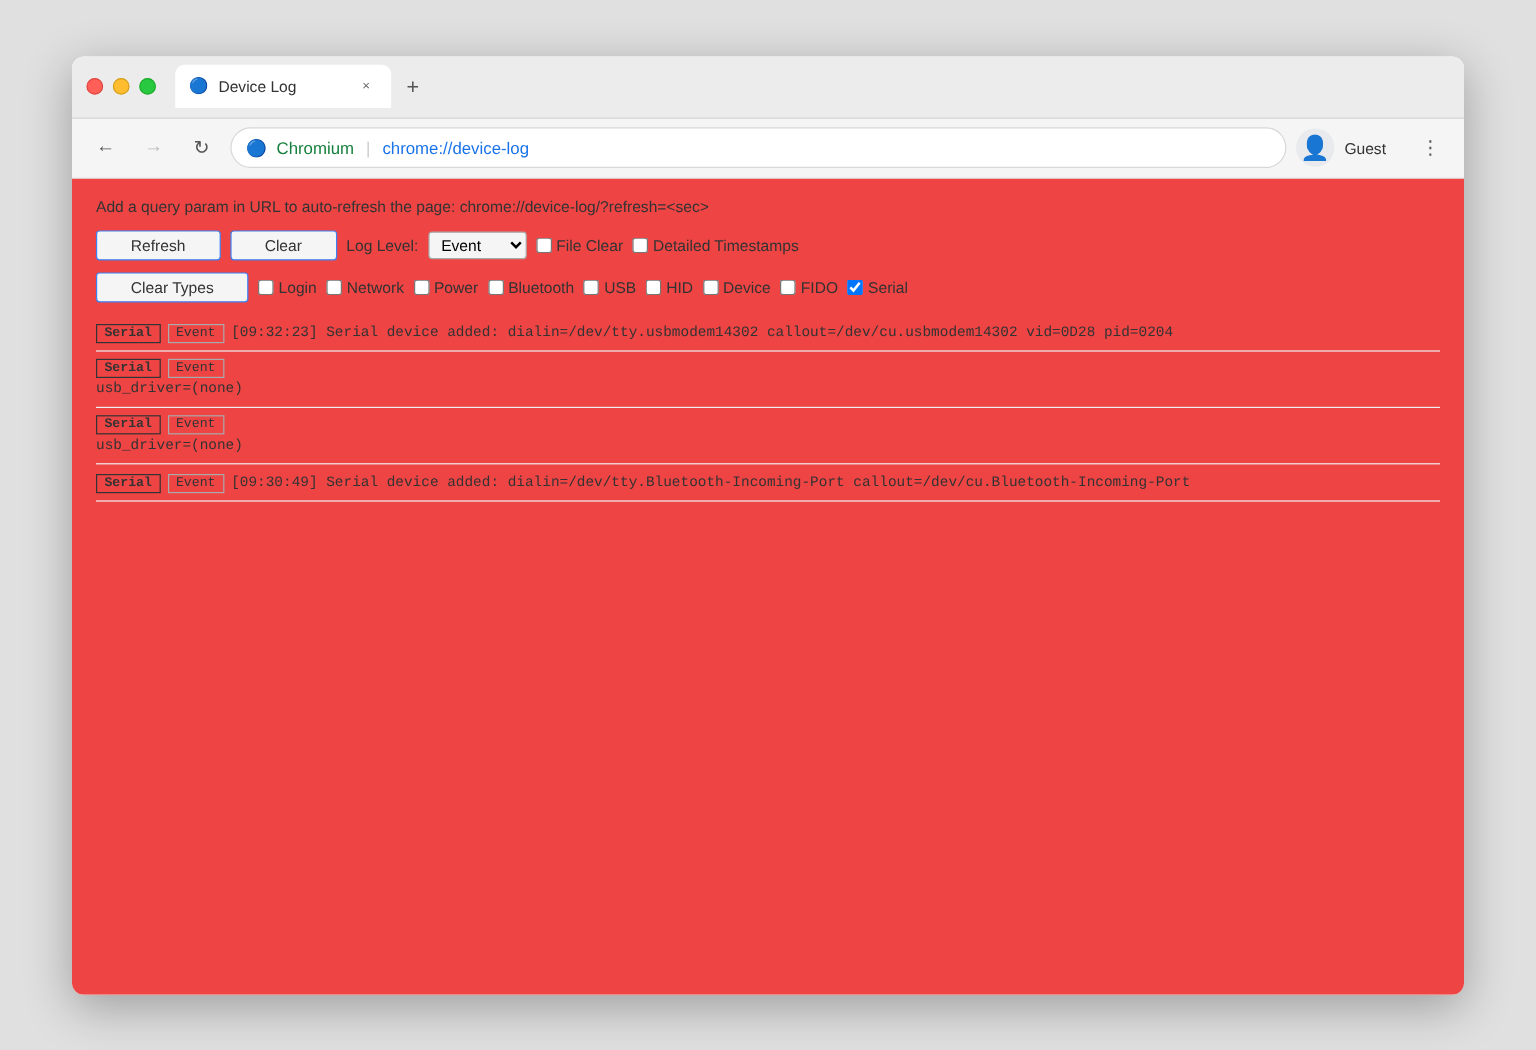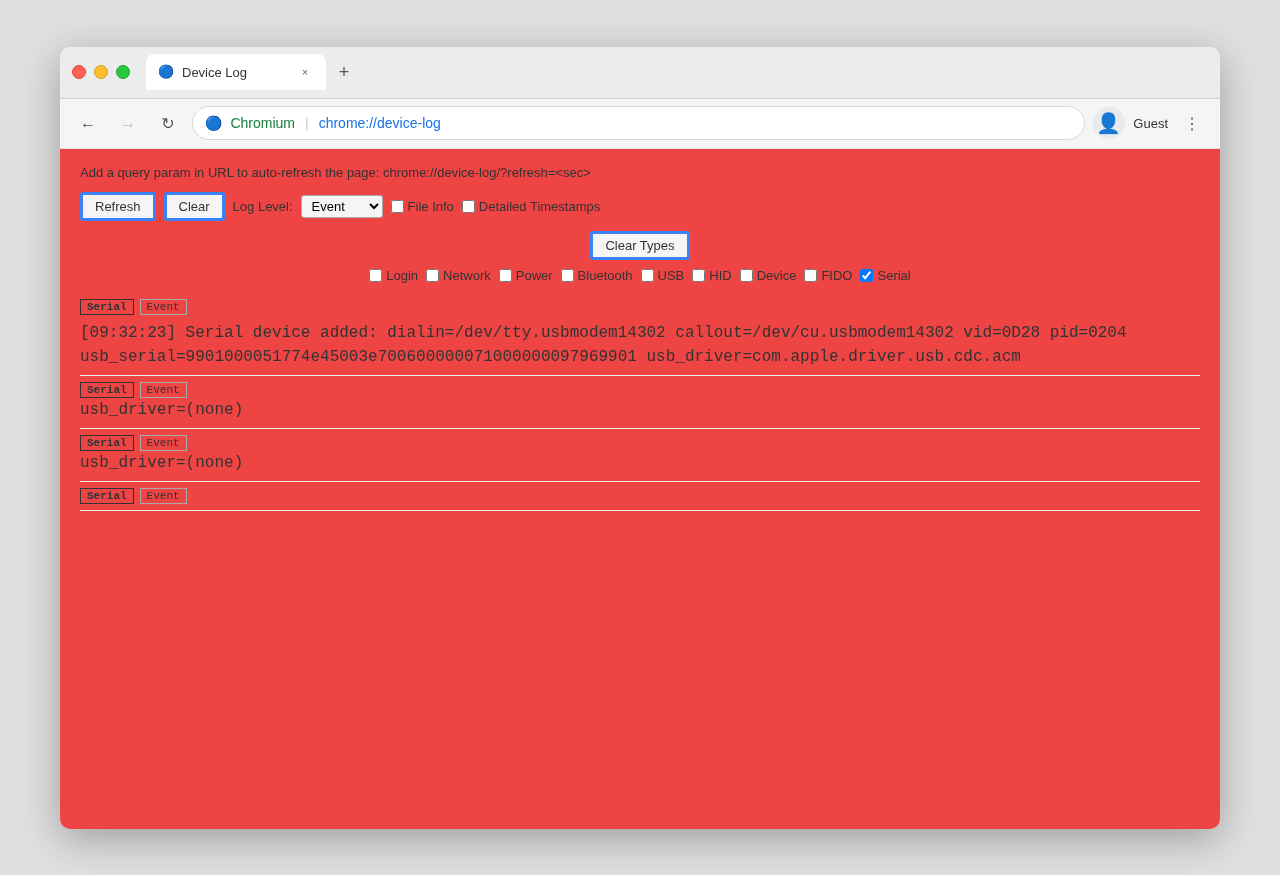--- a/index.html
+++ b/index.html
@@ -161,21 +161,21 @@
       align-items: center;
       justify-content: center;
       font-size: 20px;
       color: #5f6368;
       cursor: pointer;
     }
     .user-label {
       font-size: 13px;
       color: #333;
       margin-left: 4px;
-      margin-right: 4px;
+      margin-right: 17px;
     }
     
     .page-content {
       background: #ef4444;
       padding: 16px 20px;
       min-height: 680px;
     }
     .info-bar {
       font-size: 13px;
       color: #333;
@@ -183,22 +183,22 @@
       font-family: -apple-system, BlinkMacSystemFont, sans-serif;
     }
     .controls-row {
       display: flex;
       align-items: center;
       gap: 8px;
       margin-bottom: 10px;
       flex-wrap: wrap;
     }
     .ctrl-btn {
-      padding: 4px 12px;
-      border: 3px solid #3b82f6;
+      padding: 4px 28px;
+      border: 1px solid #3b82f6;
       background: #f5f5f5;
       border-radius: 3px;
       font-size: 13px;
       cursor: pointer;
       color: #333;
     }
     .log-level-label {
       font-size: 13px;
       color: #333;
       text-align: right;
@@ -221,21 +221,20 @@
     }
     .checkbox-label input[type="checkbox"] {
       cursor: pointer;
     }
     .types-row {
       display: flex;
       align-items: center;
       gap: 8px;
       margin-bottom: 16px;
       flex-wrap: wrap;
-      flex-direction: column;
     }
     
     .log-entries {
       font-family: 'Courier New', Courier, monospace;
       font-size: 12px;
       color: #333;
     }
     .log-entry {
       margin-bottom: 6px;
       padding-bottom: 6px;
@@ -258,21 +257,21 @@
     }
     .log-event-tag {
       display: inline-block;
       border: 1px solid #aaa;
       padding: 1px 6px;
       font-size: 11px;
       font-family: 'Courier New', Courier, monospace;
       white-space: nowrap;
     }
     .log-text {
-      font-size: 16px;
+      font-size: 12px;
       line-height: 1.5;
     }
     .log-continuation {
       padding-left: 0;
       line-height: 1.5;
     }
   </style>
 </head>
 <body>
 
@@ -323,21 +322,21 @@
       <span class="log-level-label">Log Level:</span>
       <select class="log-level-select">
         <option>Event</option>
         <option>Debug</option>
         <option>Info</option>
         <option>Warning</option>
         <option>Error</option>
       </select>
       <label class="checkbox-label">
         <input type="checkbox" style="">
-        <span>File Info</span>
+        <span>File Clear</span>
       </label>
       <label class="checkbox-label">
         <input type="checkbox" style="">
         <span>Detailed Timestamps</span>
       </label>
     </div>
 
     <div class="types-row">
       <button class="ctrl-btn">Clear Types</button>
 
@@ -381,37 +380,37 @@
         </div>
     </div>
 
     <div class="log-entries" id="log-entries-container">
         <div class="log-entry">
           <div class="log-entry-header">
             <span class="log-tag">Serial</span>
             <span class="log-event-tag">Event</span>
             <span class="log-text">[09:32:23] Serial device added: dialin=/dev/tty.usbmodem14302 callout=/dev/cu.usbmodem14302 vid=0D28 pid=0204</span>
           </div>
-          <div class="log-continuation log-text">usb_serial=9901000051774e45003e700600000071000000097969901 usb_driver=com.apple.driver.usb.cdc.acm</div>
         </div>
         <div class="log-entry">
           <div class="log-entry-header">
             <span class="log-tag">Serial</span>
             <span class="log-event-tag">Event</span>
           </div>
           <div class="log-continuation log-text">usb_driver=(none)</div>
         </div>
         <div class="log-entry">
           <div class="log-entry-header">
             <span class="log-tag">Serial</span>
             <span class="log-event-tag">Event</span>
           </div>
           <div class="log-continuation log-text">usb_driver=(none)</div>
         </div>
         <div class="log-entry">
           <div class="log-entry-header">
             <span class="log-tag">Serial</span>
             <span class="log-event-tag">Event</span>
+            <span class="log-text">[09:30:49] Serial device added: dialin=/dev/tty.Bluetooth-Incoming-Port callout=/dev/cu.Bluetooth-Incoming-Port</span>
           </div>
         </div>
       </div>
   </div>
 </div>
 
 </body></html>

